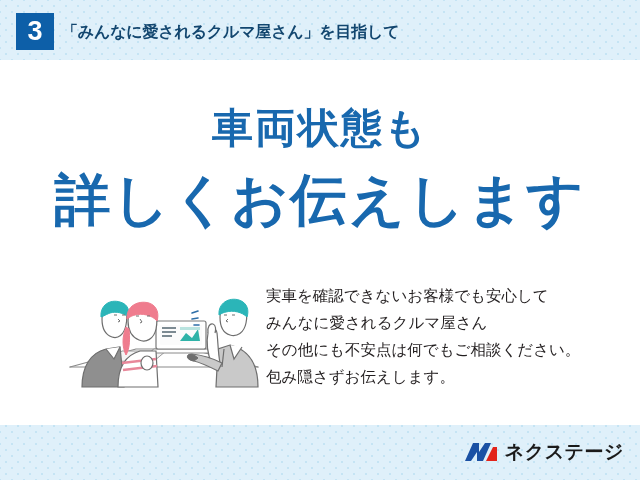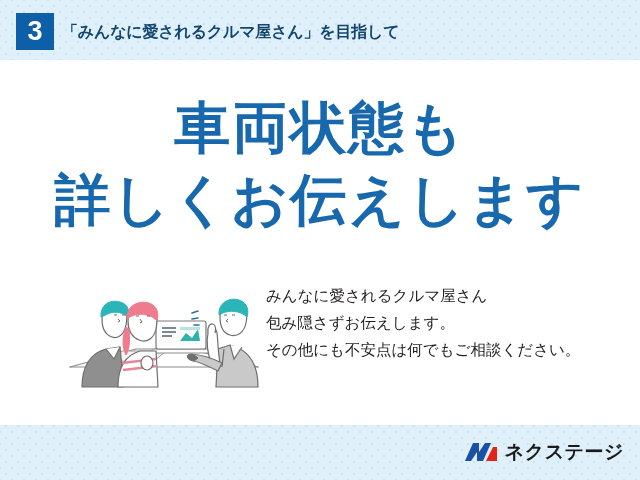--- a/index.html
+++ b/index.html
@@ -77,21 +77,21 @@
     left: 0;
     width: 640px;
     text-align: center;
     color: #1868ae;
     font-weight: bold;
     letter-spacing: 2px;
     white-space: nowrap;
   }
   .headline-1 {
     top: 36px;
-    font-size: 56px;
+    font-size: 41px;
     line-height: 64px;
   }
   .headline-2 {
     top: 108px;
     font-size: 56px;
     line-height: 64px;
   }
 
   
   .body-copy {
@@ -220,23 +220,24 @@
           <g stroke="#2f6fa8" stroke-width="1.6" stroke-linecap="round">
             <path d="M130 38 L136 36"></path>
             <path d="M130 44 L136 43"></path>
             <path d="M132 50 L137 50"></path>
           </g>
         </g>
       </svg>
     </div>
 
     <div class="body-copy">
+      <span class="line">実車を確認できないお客様でも安心して</span>
       <span class="line">みんなに愛されるクルマ屋さん</span>
+      <span class="line">その他にも不安点は何でもご相談ください。</span>
       <span class="line">包み隠さずお伝えします。</span>
-      <span class="line">その他にも不安点は何でもご相談ください。</span>
     </div>
   </div>
 
   <div class="footer">
     <div class="logo">
       <svg class="logo-mark" viewBox="0 0 34 24" xmlns="http://www.w3.org/2000/svg">
         <path d="M1 21 L9 3 L15 3 L15 12 L21 3 L27 3 L19 21 L13 21 L13 12 L7 21 Z" fill="#1b51a4"></path>
         <path d="M22 21 L29 7 L33 7 L33 21 Z" fill="#e2231a"></path>
       </svg>
       <span class="logo-text">ネクステージ</span>

